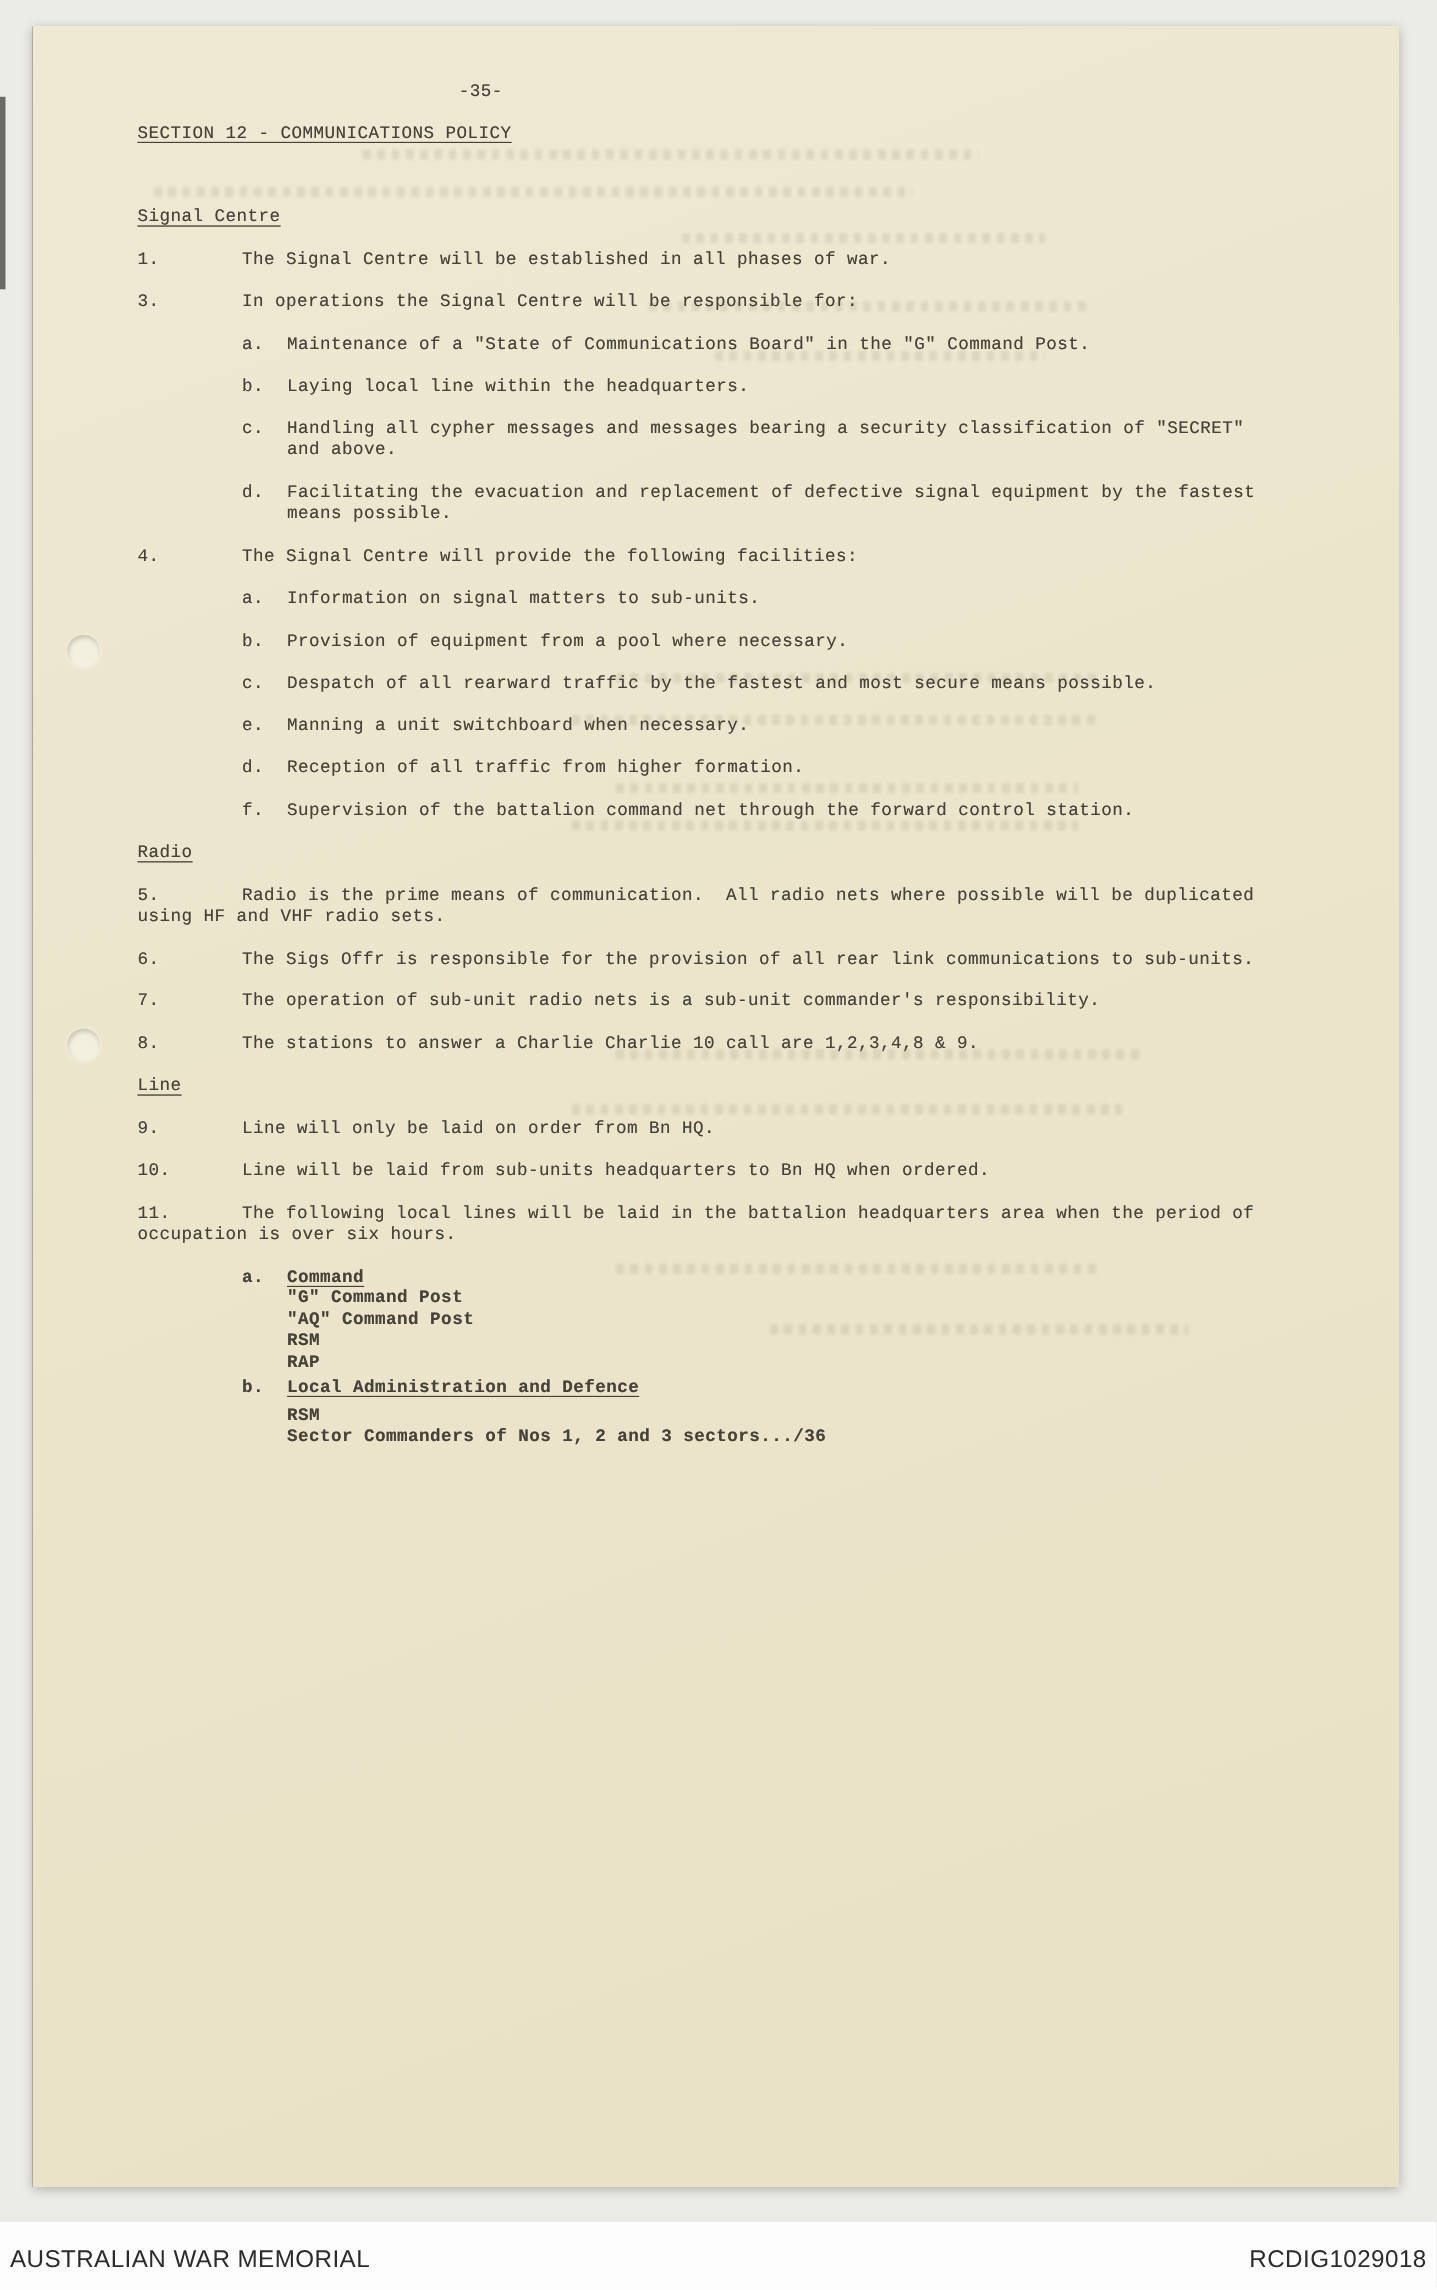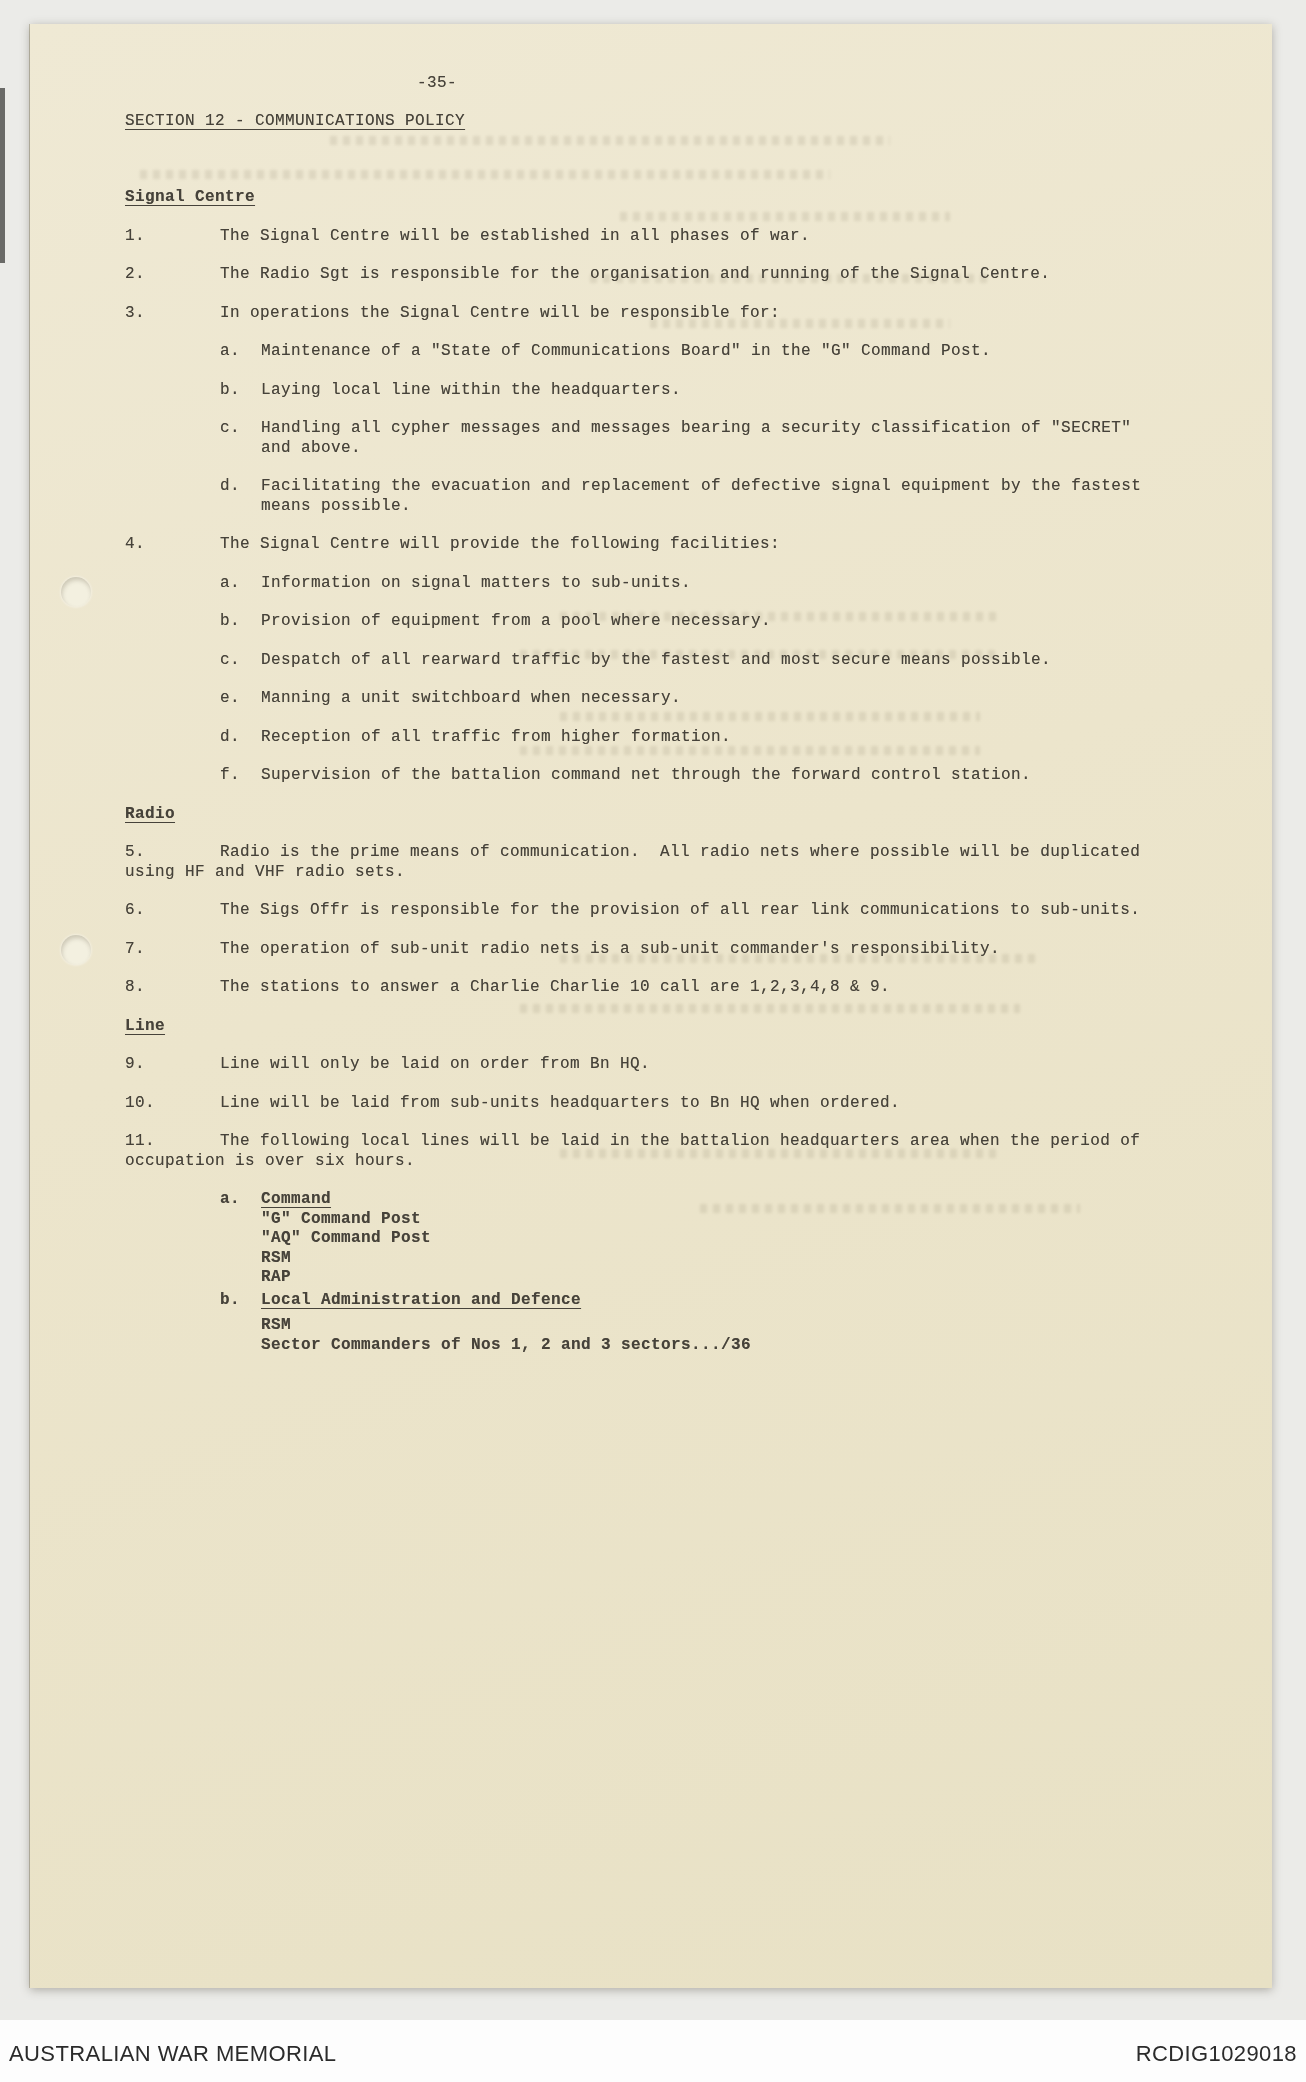--- a/index.html
+++ b/index.html
@@ -36,21 +36,21 @@
     font-size:16px; line-height:19.5px; letter-spacing:.4px;
     color:#46423a; text-shadow:0 0 .6px rgba(70,64,50,.5);
   }
   .pageno { margin-left:292px; margin-bottom:18px; }
   .doc-title {
     margin-bottom:57px;
     text-decoration:underline; text-underline-offset:4px; text-decoration-thickness:1px;
   }
   .sec-head {
     margin-bottom:19px;
-    text-decoration:underline; text-underline-offset:4px; text-decoration-thickness:1px;font-weight:bold;
+    text-decoration:underline; text-underline-offset:4px; text-decoration-thickness:1px;
   }
   .para { margin-bottom:19px; width:1040px; }
   .para .num { display:inline-block; width:95px; }
   .ptext, .stext, .line, .letter, .cont { white-space:pre-wrap; }
   .sub {
     margin-left:95px; width:945px; margin-bottom:19px;
     padding-left:41px; text-indent:-41px;
   }
   .sub .letter { display:inline-block; width:41px; text-indent:0; }
   .u { text-decoration:underline; text-underline-offset:4px; text-decoration-thickness:1px; }
@@ -90,21 +90,20 @@
 
   <div class="content">
     <div class="pageno mono">-35-</div>
     <div class="doc-title mono">SECTION 12 - COMMUNICATIONS POLICY</div>
 
     <div class="section">
       <div class="sec-head mono">Signal Centre</div>
 
       <div class="para mono"><span class="num">1.</span><span class="ptext">The Signal Centre will be established in all phases of war.</span></div>
 
-      <div class="para mono"><span class="num">2.</span><span class="ptext">The Radio Sgt is responsible for the organisation and running of the Signal Centre.</span></div>
 
       <div class="para mono"><span class="num">3.</span><span class="ptext">In operations the Signal Centre will be responsible for:</span></div>
 
       <div class="sub mono"><span class="letter">a.</span><span class="stext">Maintenance of a "State of Communications Board" in the "G" Command Post.</span></div>
       <div class="sub mono"><span class="letter">b.</span><span class="stext">Laying local line within the headquarters.</span></div>
       <div class="sub mono"><span class="letter">c.</span><span class="stext">Handling all cypher messages and messages bearing a security classification of "SECRET" and above.</span></div>
       <div class="sub mono"><span class="letter">d.</span><span class="stext">Facilitating the evacuation and replacement of defective signal equipment by the fastest means possible.</span></div>
 
       <div class="para mono"><span class="num">4.</span><span class="ptext">The Signal Centre will provide the following facilities:</span></div>
 

